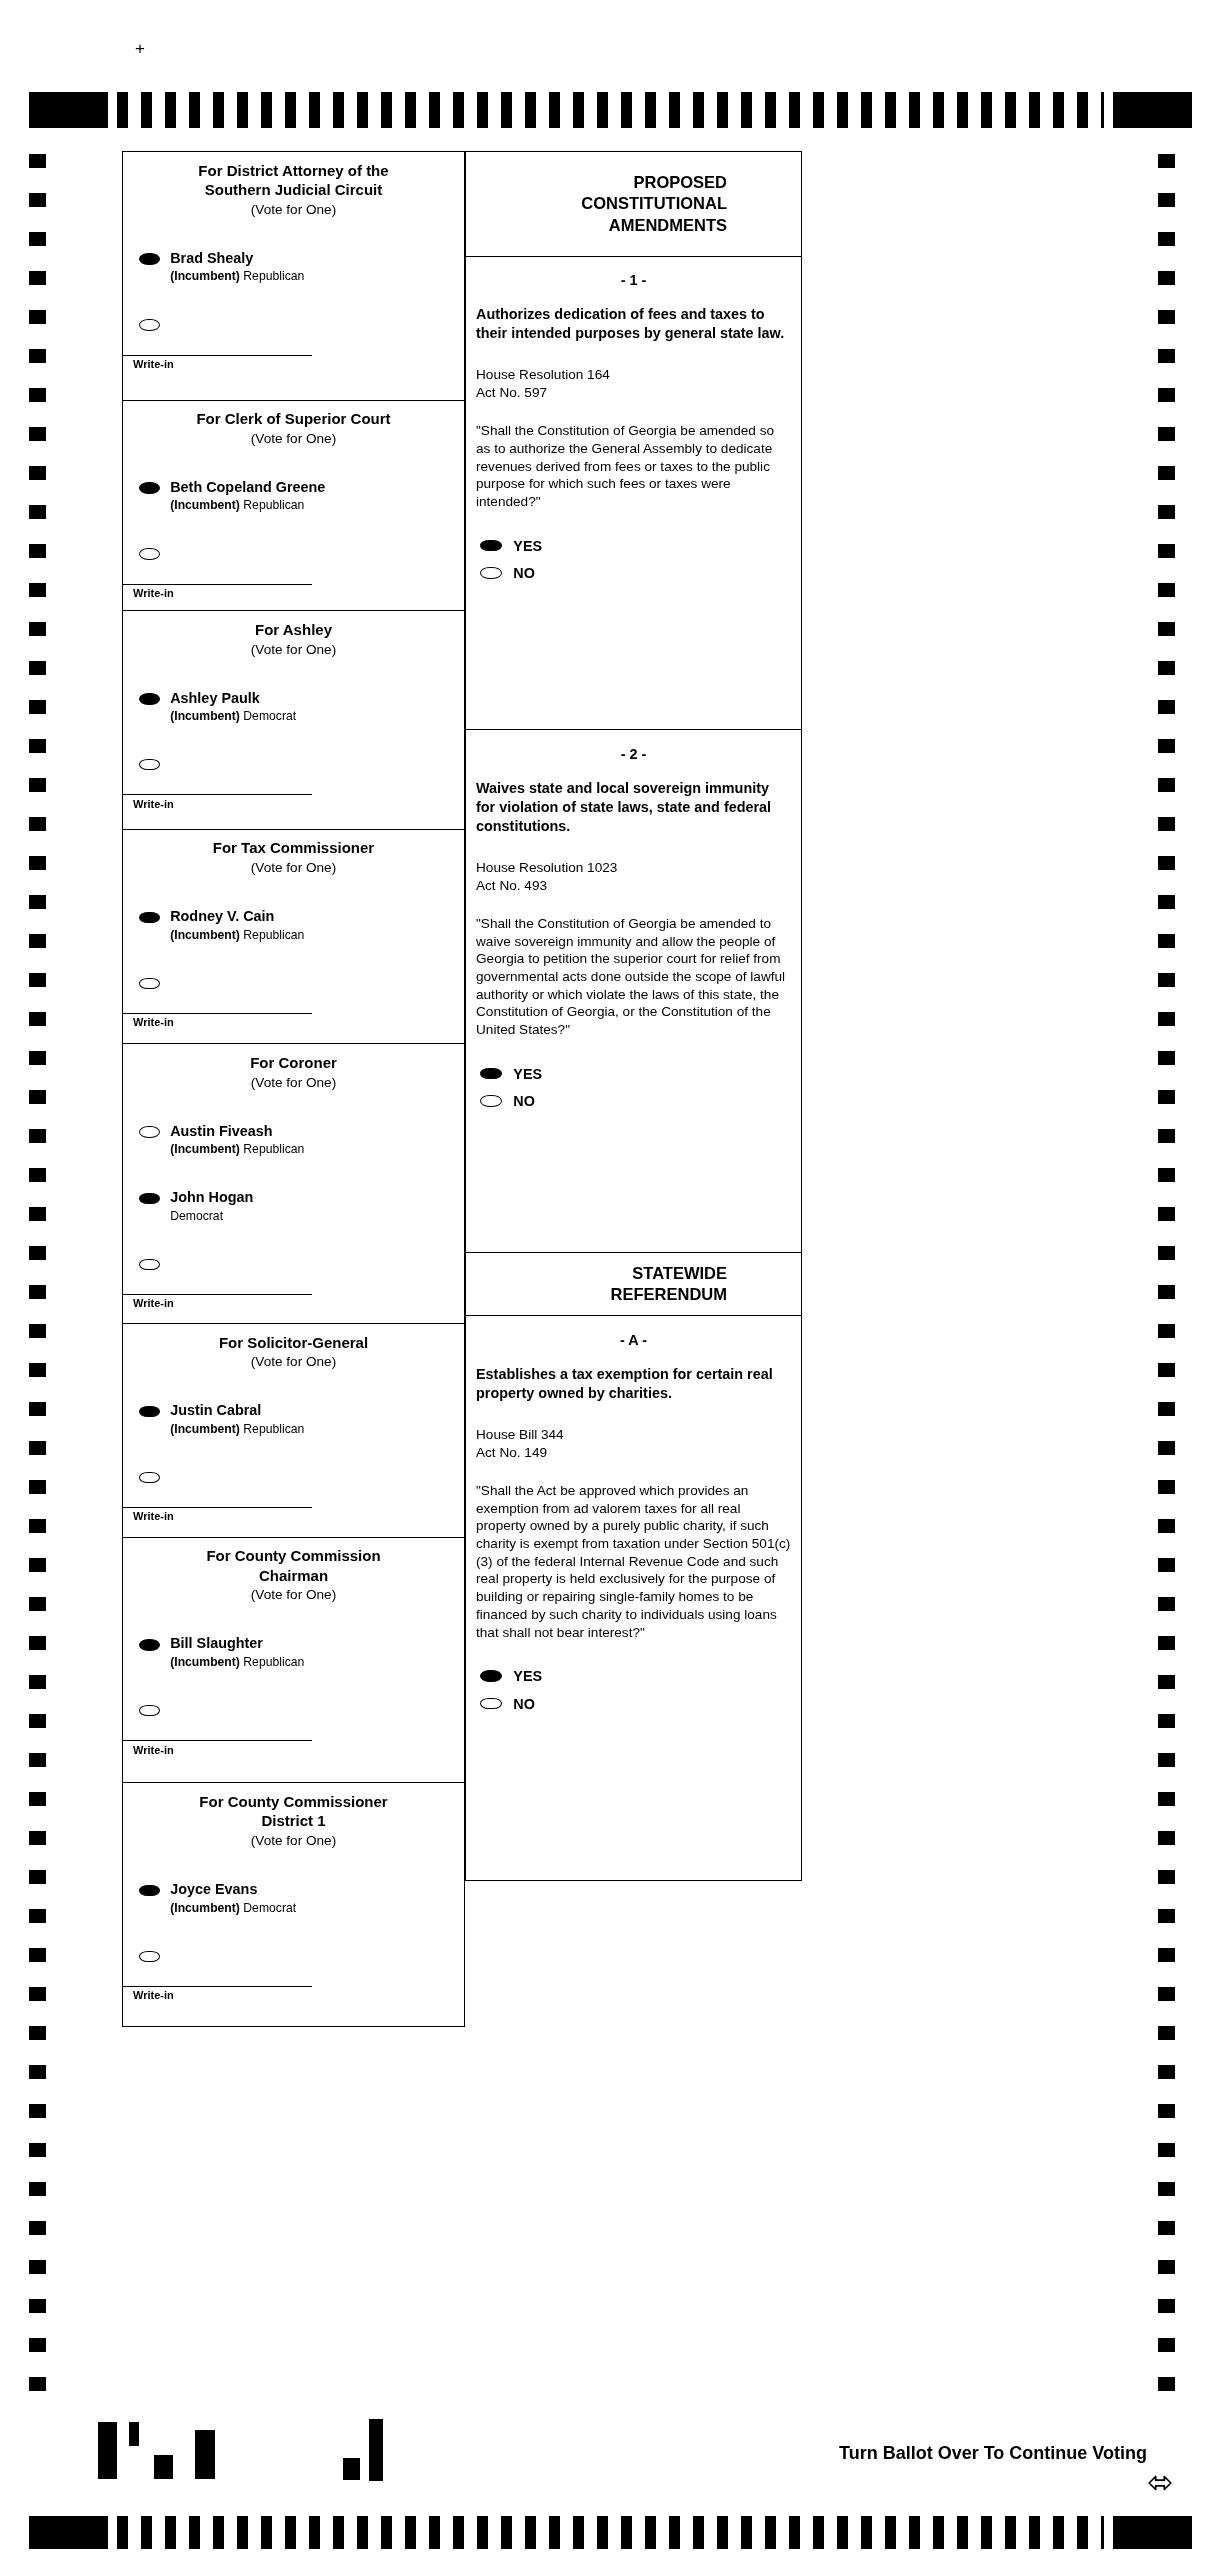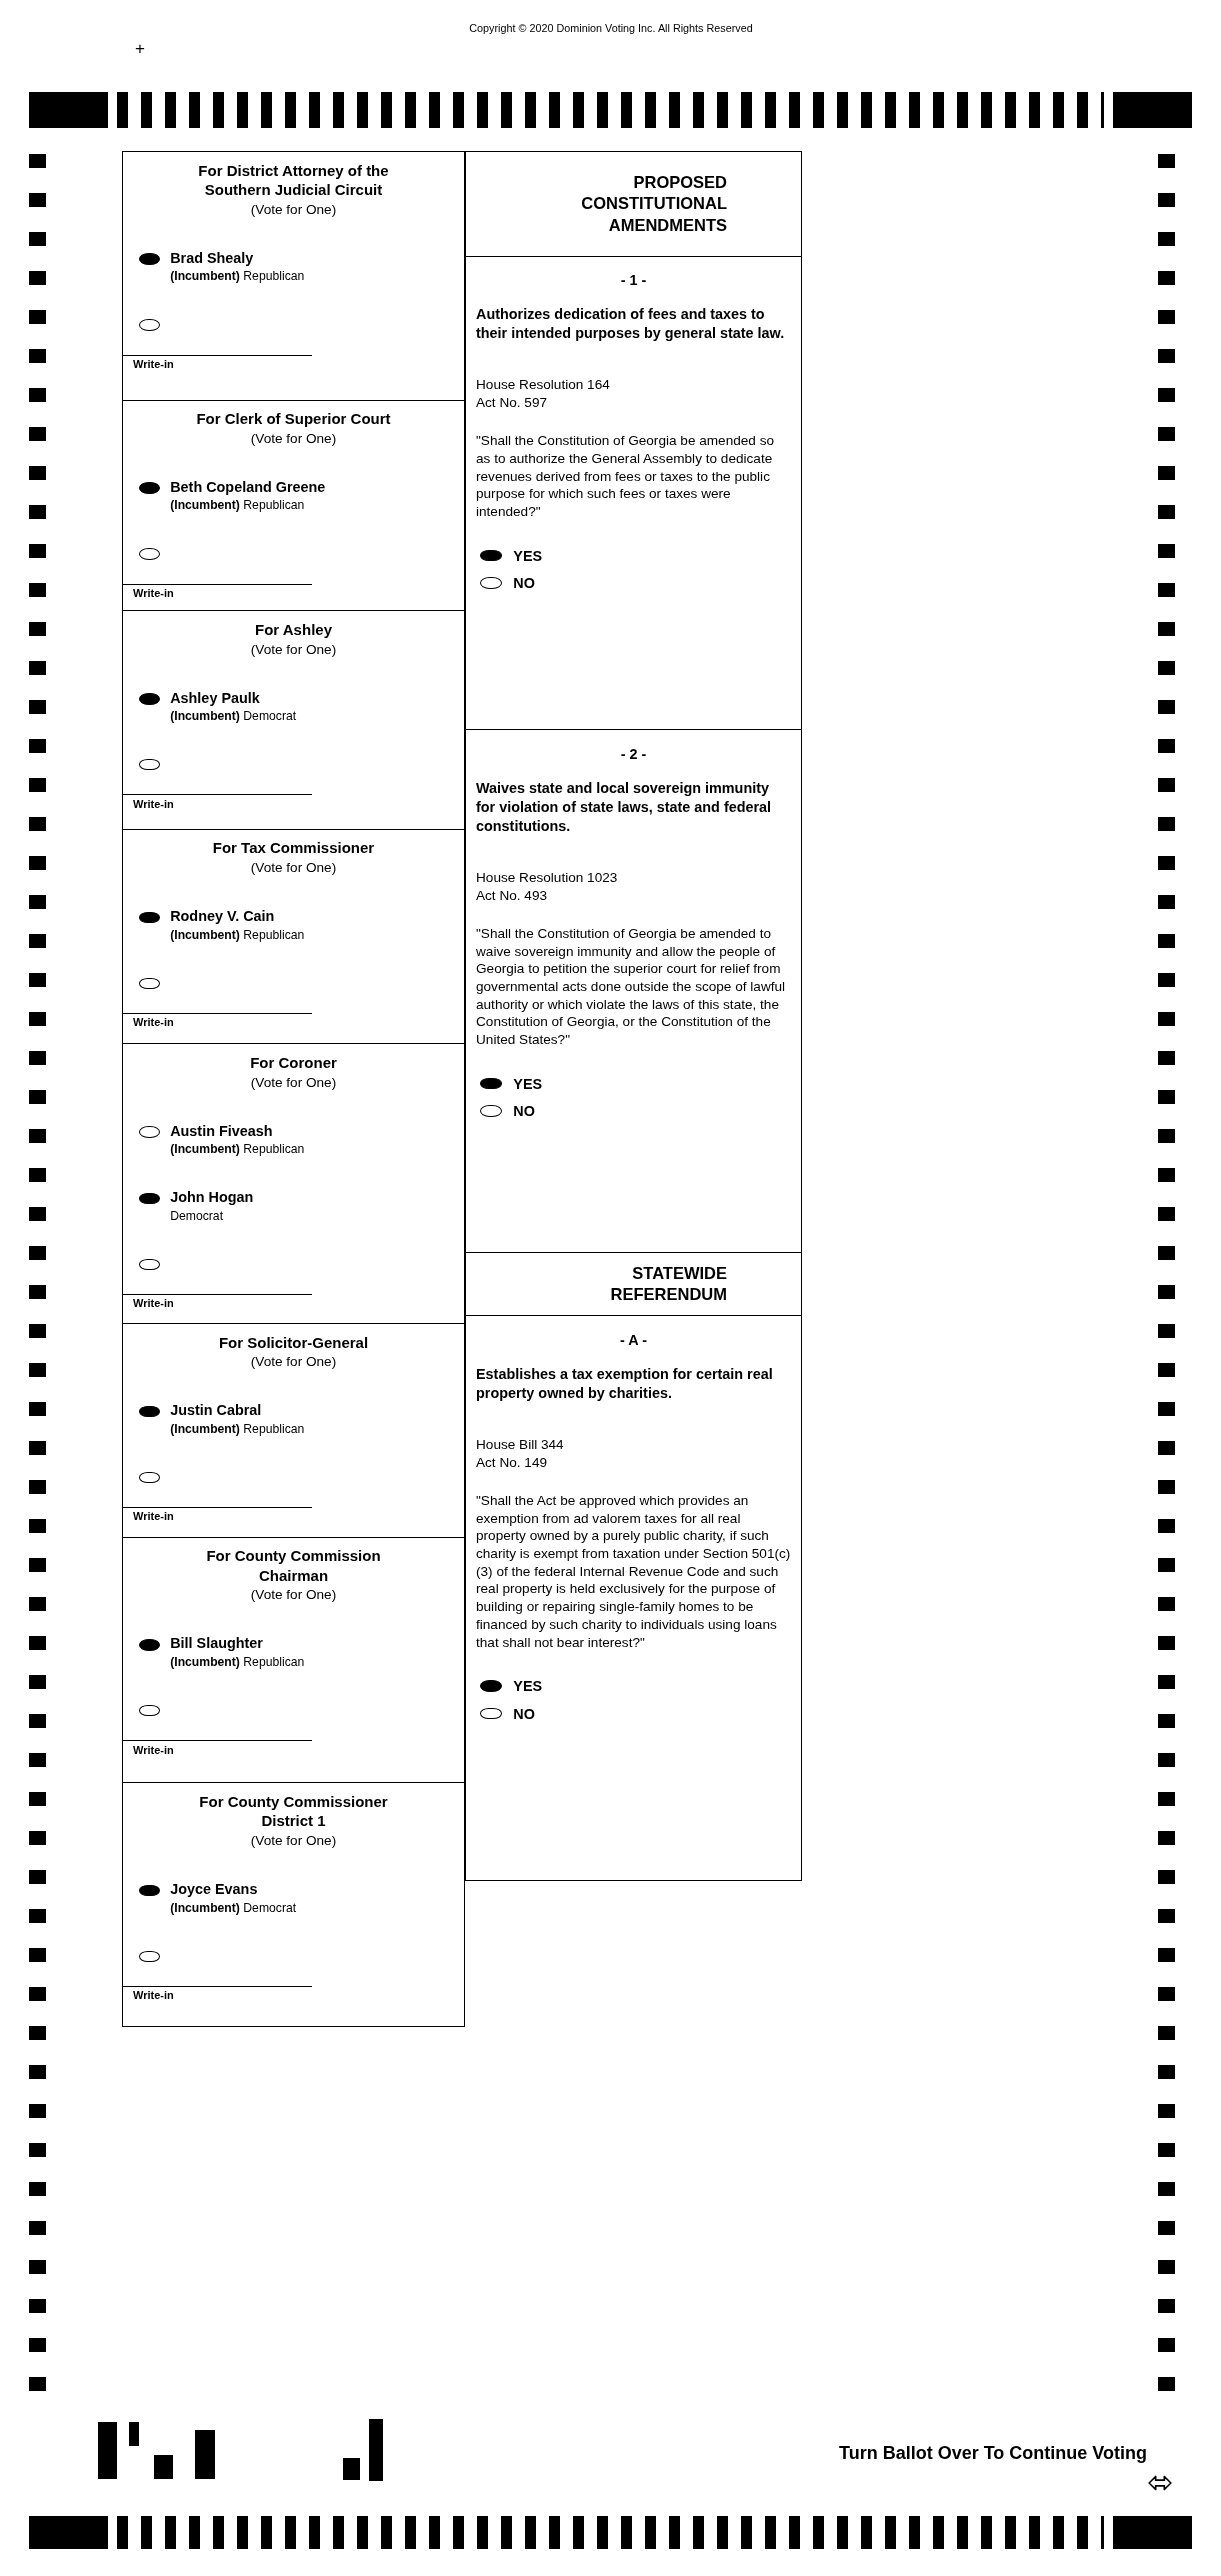--- a/index.html
+++ b/index.html
@@ -44,21 +44,21 @@
   .hc1{height:250px} .hc2{height:212px} .hc3{height:220px} .hc4{height:216px}
   .hc5{height:281px} .hc6{height:215px} .hc7{height:247px} .hc8{height:245px}
 
   
   .m-header { display:flex; align-items:center; justify-content:center; text-align:right; }
   .m-header span { font-weight:bold; font-size:16.5px; line-height:1.3; max-width:187px; }
   .mh1{height:106px} .mh2{height:65px}
   .m1{height:475px} .m2{height:524px} .m3{height:566px}
   .m-number { text-align:center; font-weight:bold; font-size:14.4px; margin:7.2px 0 17px; }
   .m-summary { font-weight:bold; font-size:14.4px; line-height:1.32; }
-  .m-ref { font-size:13.6px; line-height:1.32; margin-top:33px; }
+  .m-ref { font-size:13.6px; line-height:1.32; margin-top:23px; }
   .m-question { font-size:13.6px; line-height:1.3; margin-top:20px; }
   .choice { display:flex; align-items:center; gap:11.5px; margin-top:27px; padding-left:4.3px; }
   .choice + .choice { margin-top:11.5px; }
   .choice .label { font-weight:bold; font-size:14.4px; }
 
   
   .footer-text { position:absolute; top:2443px; right:75px; font-weight:bold; font-size:18px; }
   .turn-icon { position:absolute; left:1147px; top:2470px; width:26px; height:26px; }
   .turn-icon svg { width:100%; height:100%; }
   .barcode-bar { position:absolute; background:#000; }
@@ -67,21 +67,20 @@
   .bb3{left:154px; top:2455px; width:18.7px; height:24.4px;}
   .bb4{left:195px; top:2430px; width:20px; height:49px;}
   .bb5{left:343px; top:2458px; width:17px; height:21.5px;}
   .bb6{left:369px; top:2419px; width:14.4px; height:62px;}
 </style>
 </head>
 <body>
 
 <div class="ballot">
 
-  <div class="copyright">Copyright © 2020 Dominion Voting Inc. All Rights Reserved</div>
   <div class="reg-mark">+</div>
 
   <div class="timing-band top">
     <div class="end-block"></div>
     <div class="bars"></div>
     <div class="end-block"></div>
   </div>
 
   <div class="timing-col left"></div>
   <div class="timing-col right"></div>

